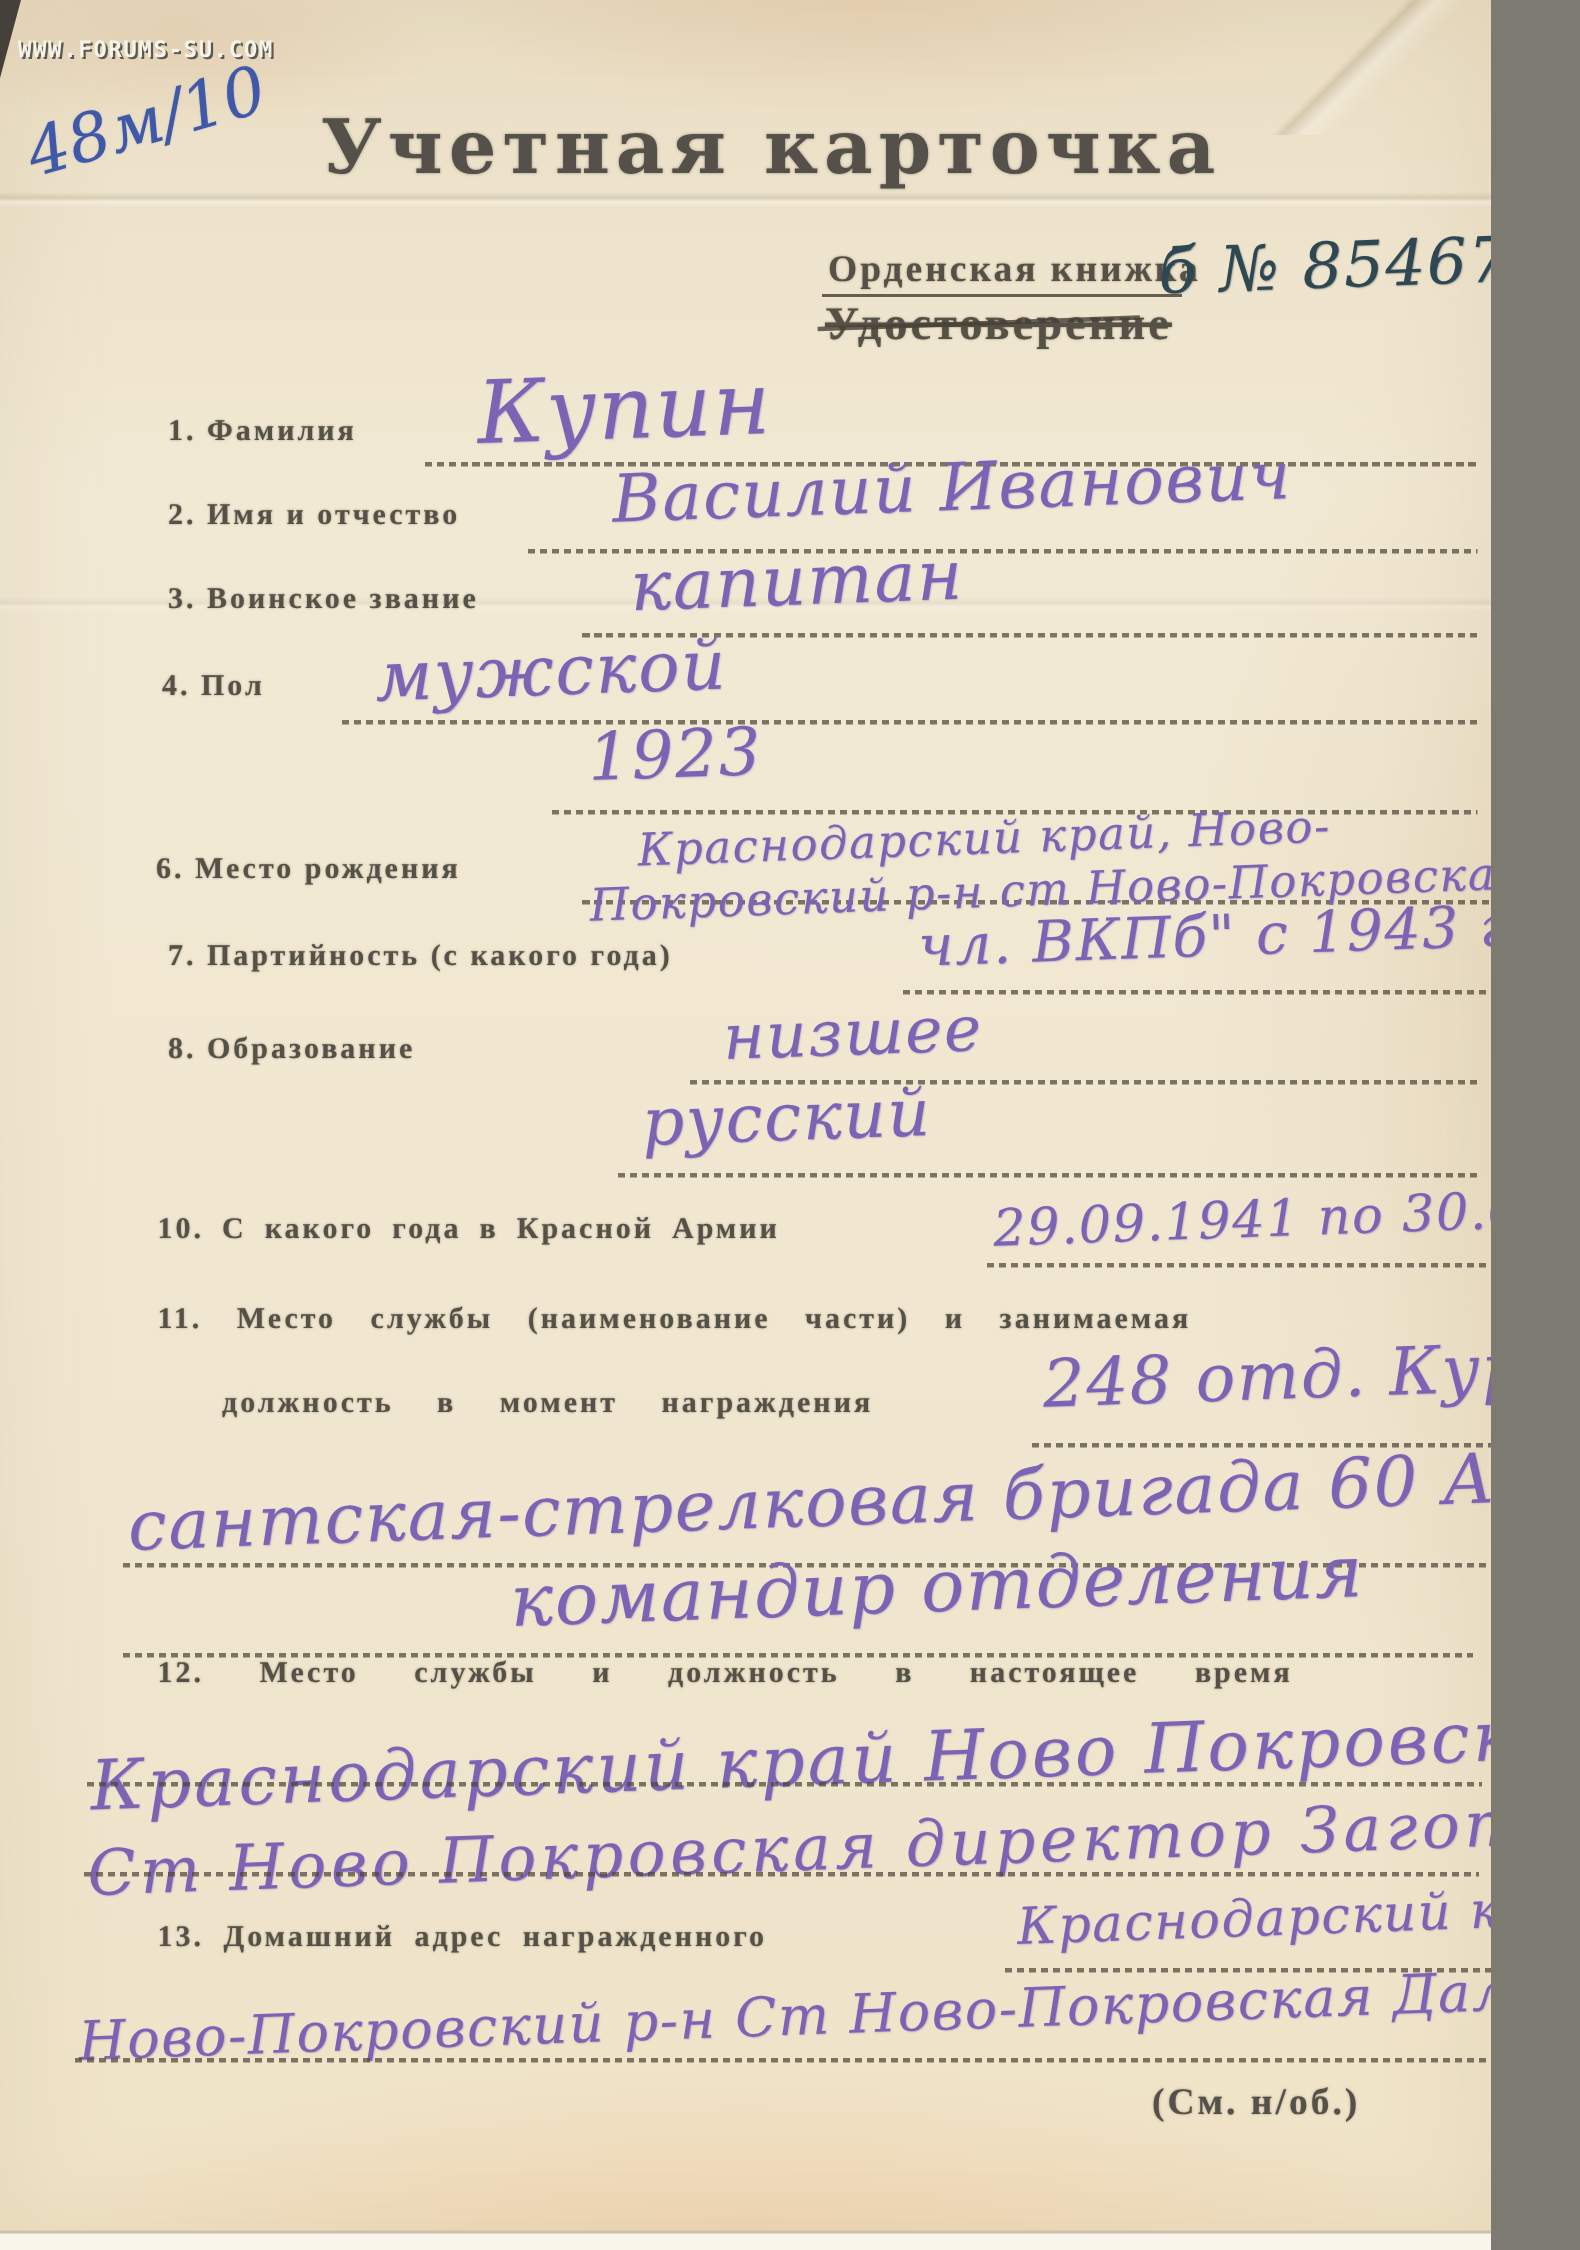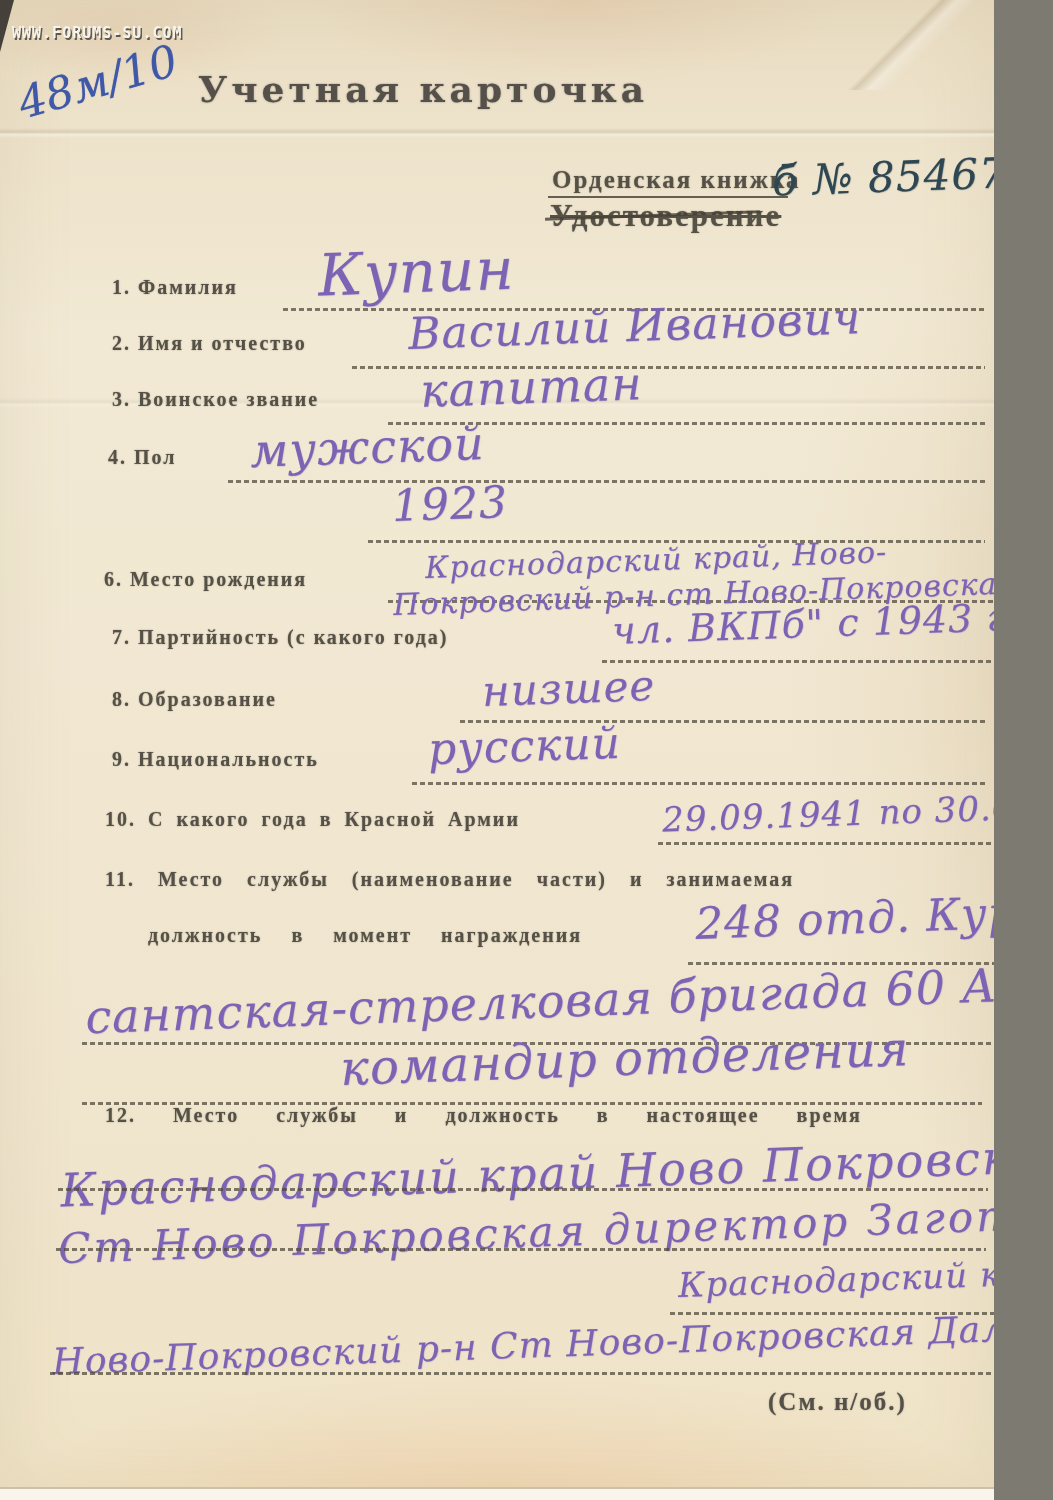--- a/index.html
+++ b/index.html
@@ -28,22 +28,22 @@
     font-family:"DejaVu Sans Mono", monospace; font-size:15px; font-weight:bold;
     color:#f6f3ea; letter-spacing:1px; text-shadow:1.5px 1.5px 0 rgba(70,68,62,.85);
   }
   .corner-note {
     position:absolute; left:16px; top:56px;
     font-family:"DejaVu Serif", serif; font-style:italic; font-size:44px;
     color:#3f58a8; transform:rotate(-16deg); white-space:nowrap;
     text-shadow:0 0 1px rgba(63,88,168,.5);
   }
   .title {
-    position:absolute; left:198px; top:68px;
-    font-family:"DejaVu Serif", serif; font-weight:bold; font-size:36px;
+    position:absolute; left:214px; top:68px;
+    font-family:"DejaVu Serif", serif; font-weight:bold; font-size:50px;
     letter-spacing:4px; color:#55514a; white-space:nowrap;
     text-shadow:0 0 2px rgba(85,81,74,.55);
   }
   .plabel {
     position:absolute; font-family:"Liberation Serif", serif; font-weight:bold;
     font-size:20px; color:#565146; letter-spacing:2px; white-space:nowrap;
     text-shadow:0 0 1.5px rgba(86,81,70,.6);
   }
   .fline {
     position:absolute; height:3px; opacity:.8;
@@ -111,21 +111,20 @@
   <div class="hw" style="left:393px;top:576px;font-size:30px">Покровский р-н ст Ново-Покровская</div>
 
   <div class="plabel" style="left:112px;top:626px"><span>7.</span>&nbsp;<span>Партийность (с какого года)</span></div>
   <div class="fline" style="left:602px;top:660px;width:390px"></div>
   <div class="hw" style="left:612px;top:602px;font-size:38px">чл. ВКПб" с 1943 г</div>
 
   <div class="plabel" style="left:112px;top:688px"><span>8.</span>&nbsp;<span>Образование</span></div>
   <div class="fline" style="left:460px;top:720px;width:528px"></div>
   <div class="hw" style="left:482px;top:664px;font-size:42px">низшее</div>
 
-  <div class="plabel" style="left:112px;top:748px"><span>9.</span>&nbsp;<span>Национальность</span></div>
   <div class="fline" style="left:412px;top:782px;width:573px"></div>
   <div class="hw" style="left:428px;top:720px;font-size:44px">русский</div>
 
   <div class="plabel" style="left:105px;top:808px;word-spacing:5px"><span>10.</span>&nbsp;<span>С какого года в Красной Армии</span></div>
   <div class="fline" style="left:658px;top:842px;width:345px"></div>
   <div class="hw" style="left:662px;top:792px;font-size:34px">29.09.1941 по 30.09.45</div>
 
   <div class="plabel" style="left:105px;top:868px;word-spacing:16px"><span>11.</span>&nbsp;<span>Место службы (наименование части) и занимаемая</span></div>
   <div class="plabel" style="left:148px;top:924px;word-spacing:22px">должность в момент награждения</div>
   <div class="hw" style="left:695px;top:892px;font-size:44px">248 отд. Кур-</div>
@@ -134,20 +133,21 @@
   <div class="fline" style="left:82px;top:1042px;width:920px"></div>
   <div class="hw" style="left:340px;top:1030px;font-size:48px">командир отделения</div>
   <div class="fline" style="left:82px;top:1102px;width:900px"></div>
 
   <div class="plabel" style="left:105px;top:1104px;word-spacing:30px"><span>12.</span>&nbsp;<span>Место службы и должность в настоящее время</span></div>
   <div class="hw" style="left:60px;top:1144px;font-size:46px;letter-spacing:2px">Краснодарский край Ново Покровский р-н</div>
   <div class="fline" style="left:58px;top:1188px;width:930px"></div>
   <div class="hw" style="left:58px;top:1204px;font-size:42px;letter-spacing:3px">Ст Ново Покровская директор Заготживсыр</div>
   <div class="fline" style="left:56px;top:1248px;width:930px"></div>
 
+  <div class="plabel" style="left:105px;top:1280px;word-spacing:6px"><span>13.</span>&nbsp;<span>Домашний адрес награжденного</span></div>
   <div class="hw" style="left:678px;top:1258px;font-size:34px">Краснодарский край,</div>
   <div class="fline" style="left:670px;top:1312px;width:383px"></div>
   <div class="hw" style="left:52px;top:1320px;font-size:36px">Ново-Покровский р-н Ст Ново-Покровская Дальний Пер. 14</div>
   <div class="fline" style="left:50px;top:1372px;width:960px"></div>
 
   <div class="footer-note">(См. н/об.)</div>
 
 </div>
 
 </body></html>

